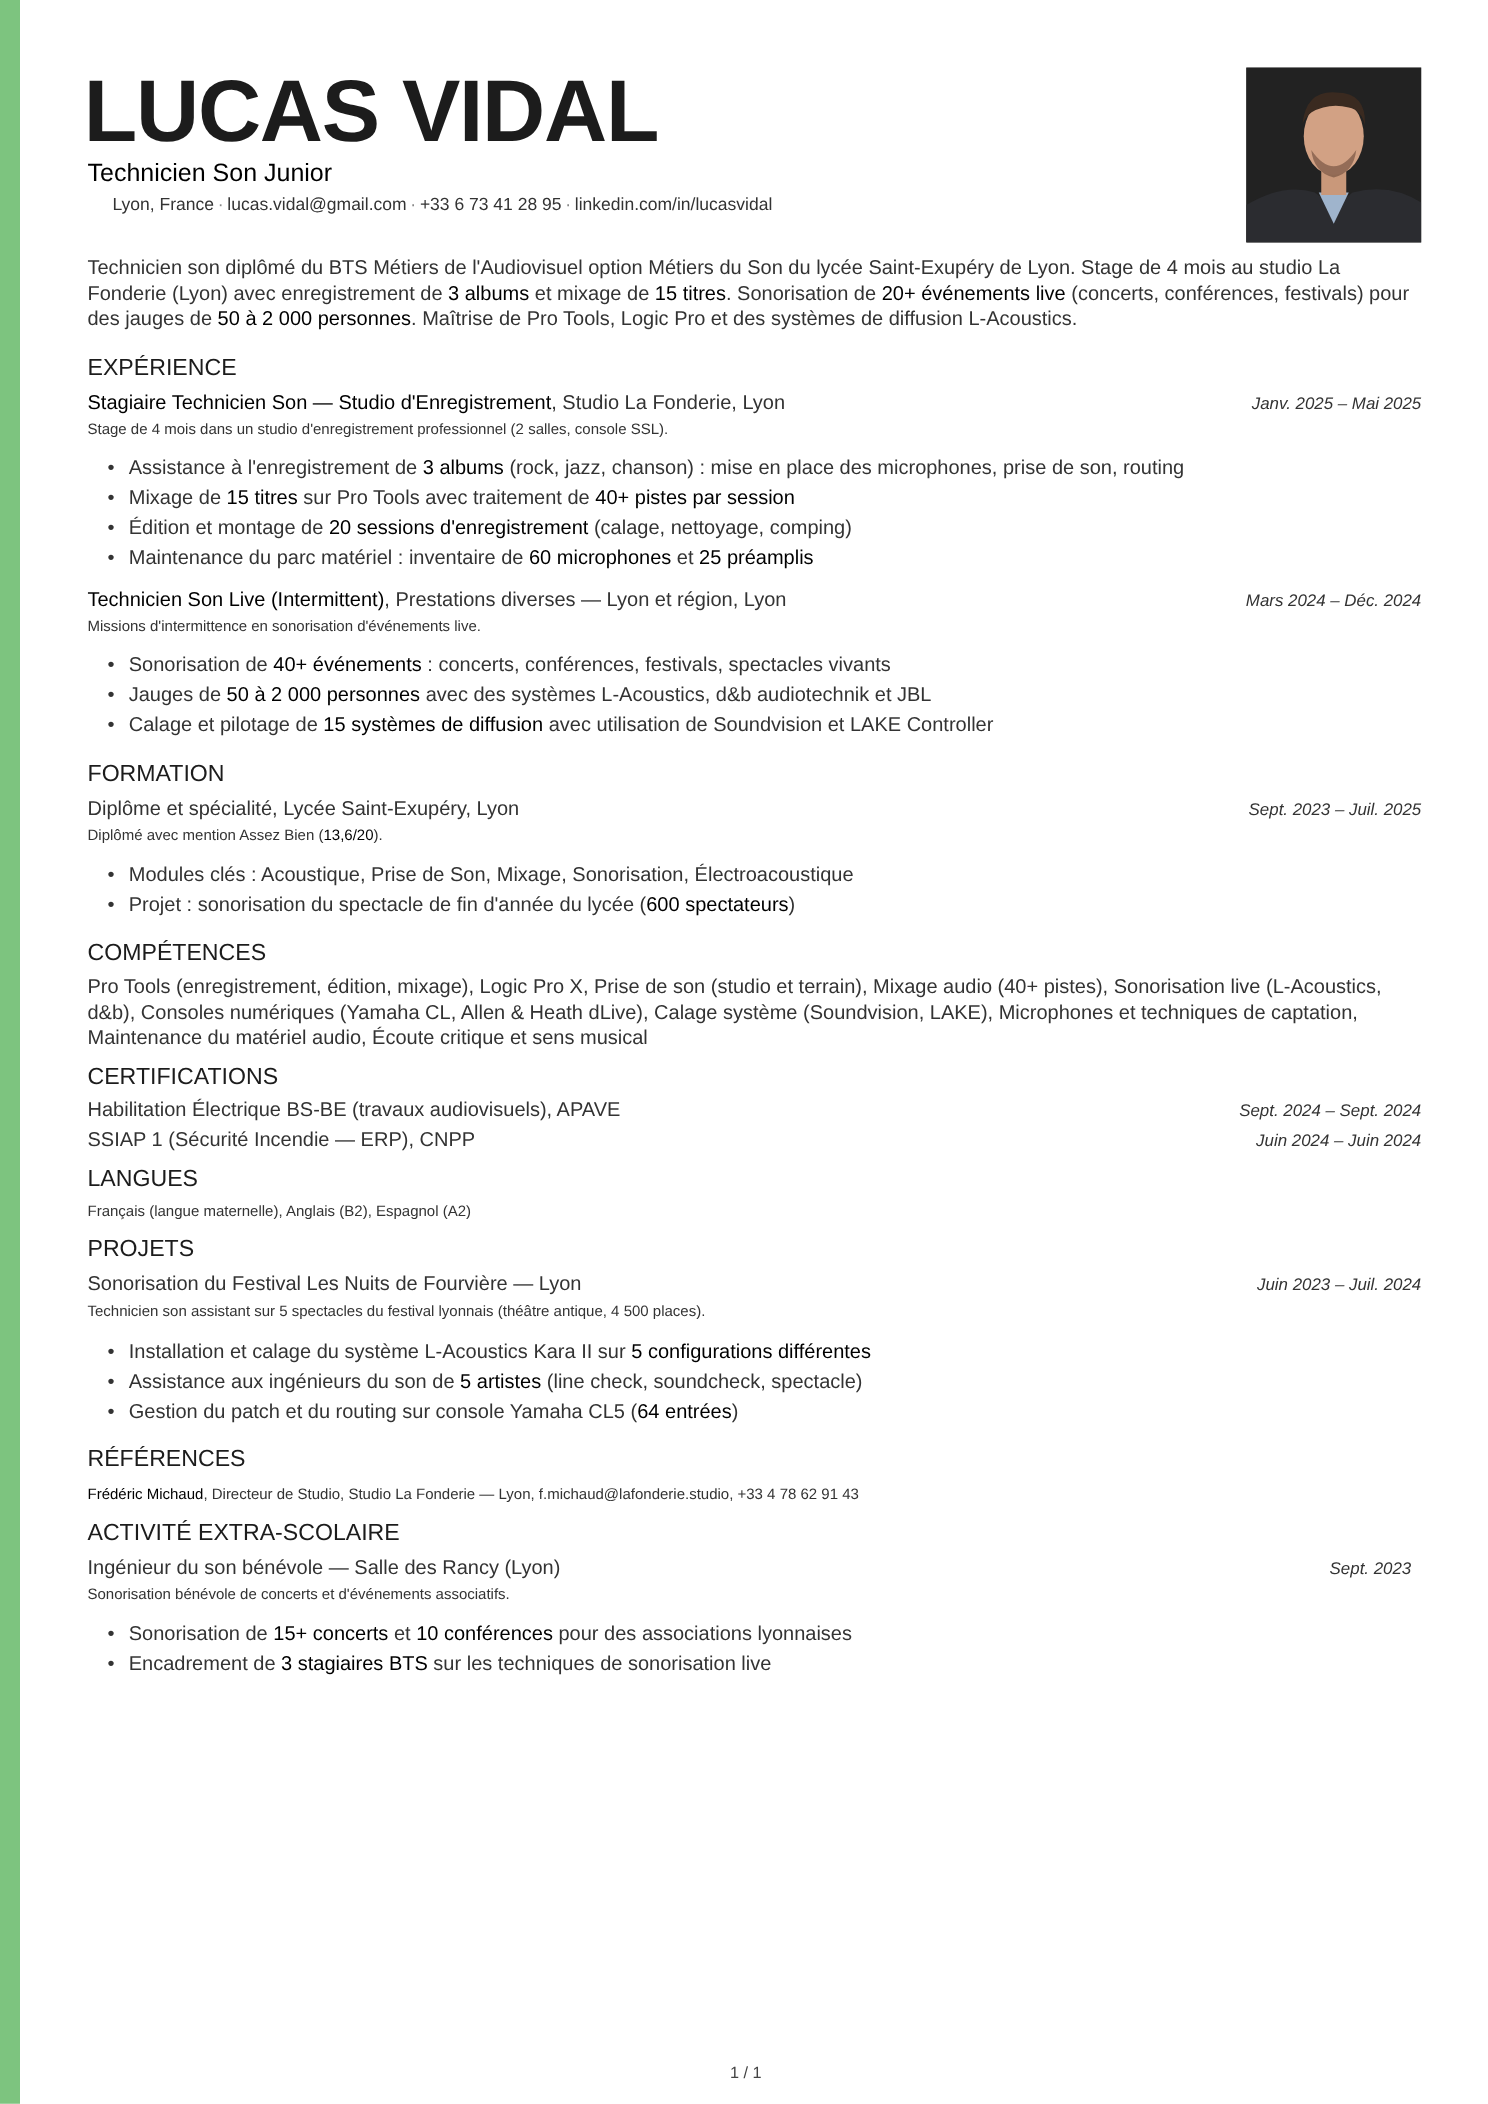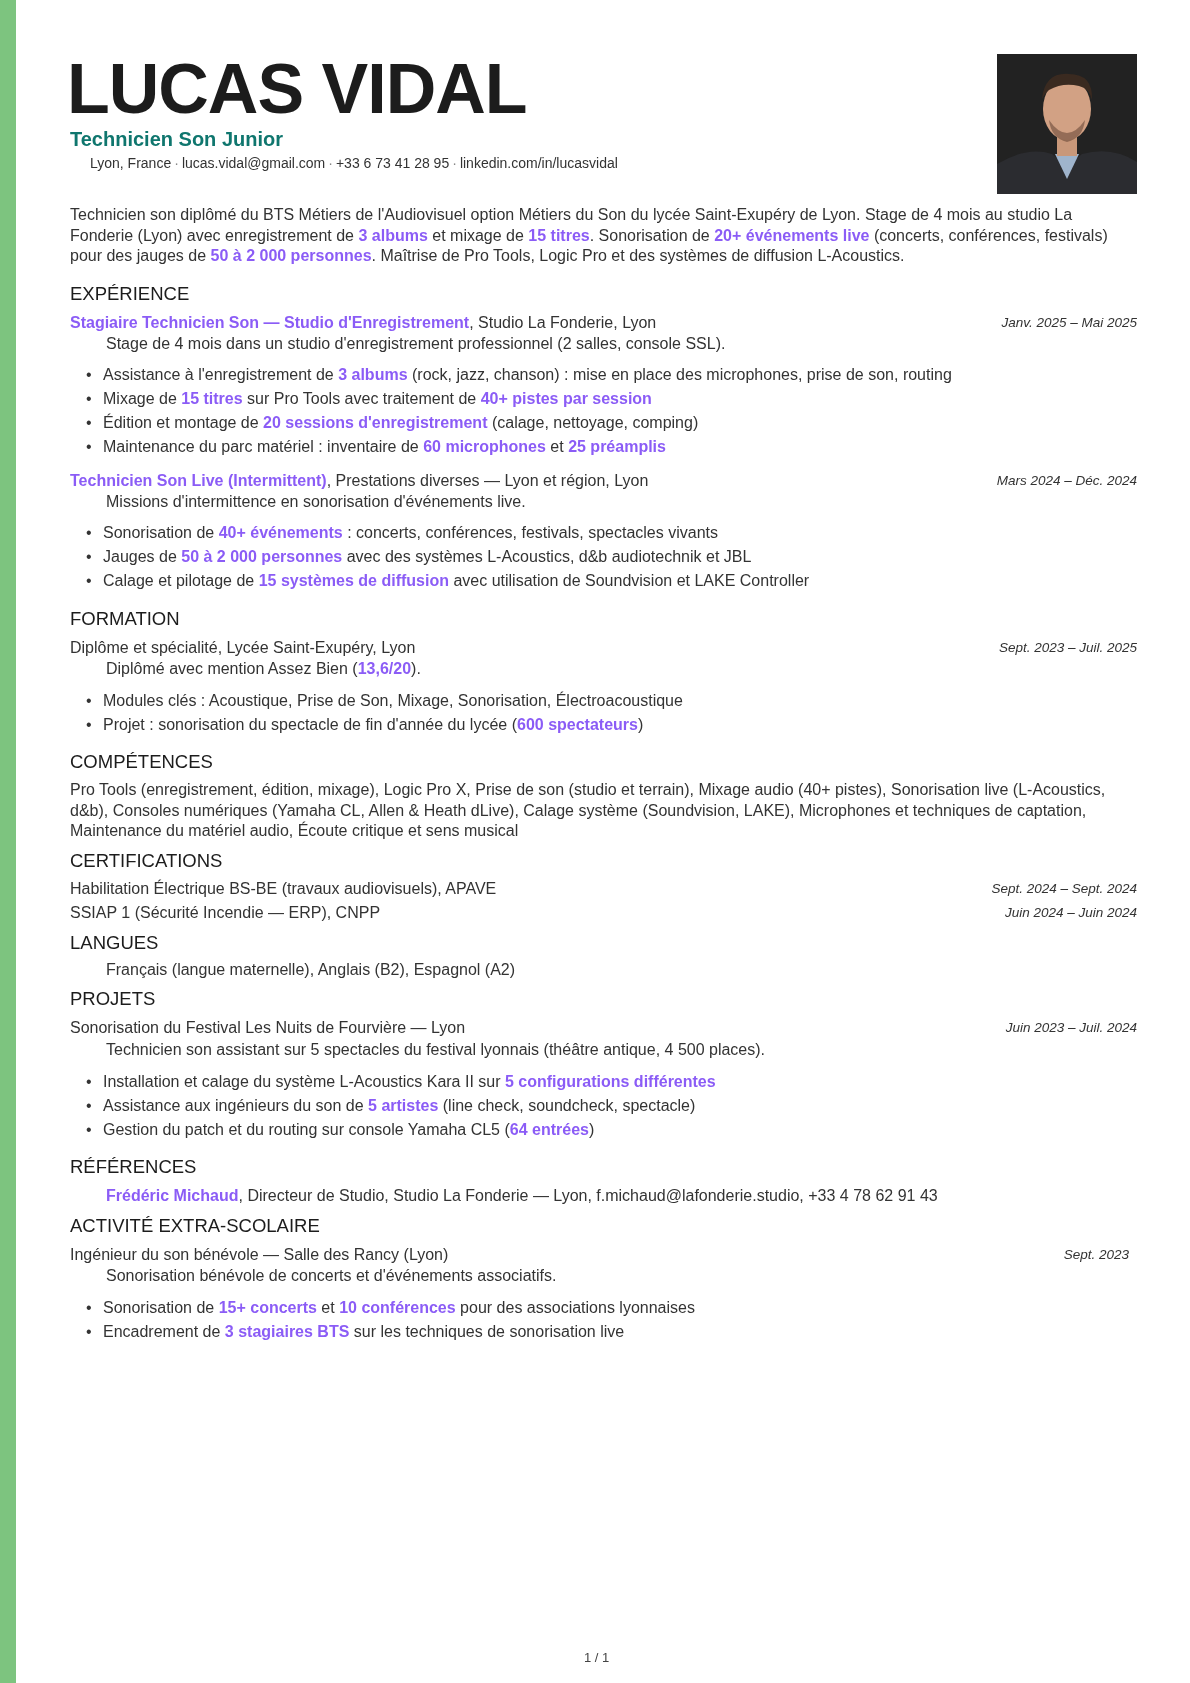--- a/index.html
+++ b/index.html
@@ -2,33 +2,33 @@
 <html><head>
 <meta charset="utf-8">
 <style>
   html, body { margin:0; padding:0; background:#ffffff; }
   body { width:1190px; height:1683px; position:relative; overflow:hidden;
          font-family:"Liberation Sans", "DejaVu Sans", sans-serif; color:#2a2a2a; }
   .accent-bar { position:absolute; left:0; top:0; width:16px; height:1683px; background:#7dc47f; }
   .page { position:absolute; left:70px; top:0; width:1067px; }
   .header { position:relative; height:190px;text-align:right; }
   .name { position:absolute; left:-3px; top:54px; font-size:70px; font-weight:bold; color:#1c1c1c; letter-spacing:-1px; line-height:1; }
-  .role { position:absolute; left:0; top:128px; font-size:20px; font-weight:bold; color:#0f766e; }
+  .role { position:absolute; left:0; top:128px; font-size:20px; font-weight:normal; color:#000000; }
   .contact { position:absolute; left:0; top:155px; font-size:14px; color:#333;margin-left:20px; }
   .contact .sep { color:#888; margin:0 3px; }
   .photo { position:absolute; right:0; top:54px; width:140px; height:140px; background:#1f1f1f; overflow:hidden; }
   .summary { position:absolute; top:205px; left:0; width:1067px; font-size:16px; line-height:20.5px; color:#333; }
   .section-title { position:absolute; left:0; font-size:18.5px; font-weight:normal; color:#1c1c1c; }
   .row { position:absolute; left:0; width:1067px; font-size:16px; color:#333; line-height:21px; }
   .row .date { position:absolute; right:0; top:0; font-style:italic; font-size:13.5px; color:#333; }
-  .line { position:absolute; left:0; font-size:16px; color:#333; line-height:21px; white-space:nowrap;margin-left:36px; }
+  .line { position:absolute; left:0; font-size:12px; color:#333; line-height:21px; white-space:nowrap; }
   .bullets { position:absolute; left:0; margin:0; padding:0 0 0 33px; list-style:none; font-size:16px; color:#333; }
   .bullets li { position:relative; height:24px; line-height:21px; white-space:nowrap; }
   .bullets li::before { content:"•"; position:absolute; left:-17px; top:0; color:#333; }
-  b { font-weight:bold; color:#8b5cf6; }
+  b { font-weight:normal; color:#000000; }
   .page-num { position:absolute; top:1650px; left:584px; font-size:13px; color:#444; }
 </style>
 </head>
 <body>
 
 <div class="accent-bar"></div>
 
 <div class="page">
 
   <div class="header">

